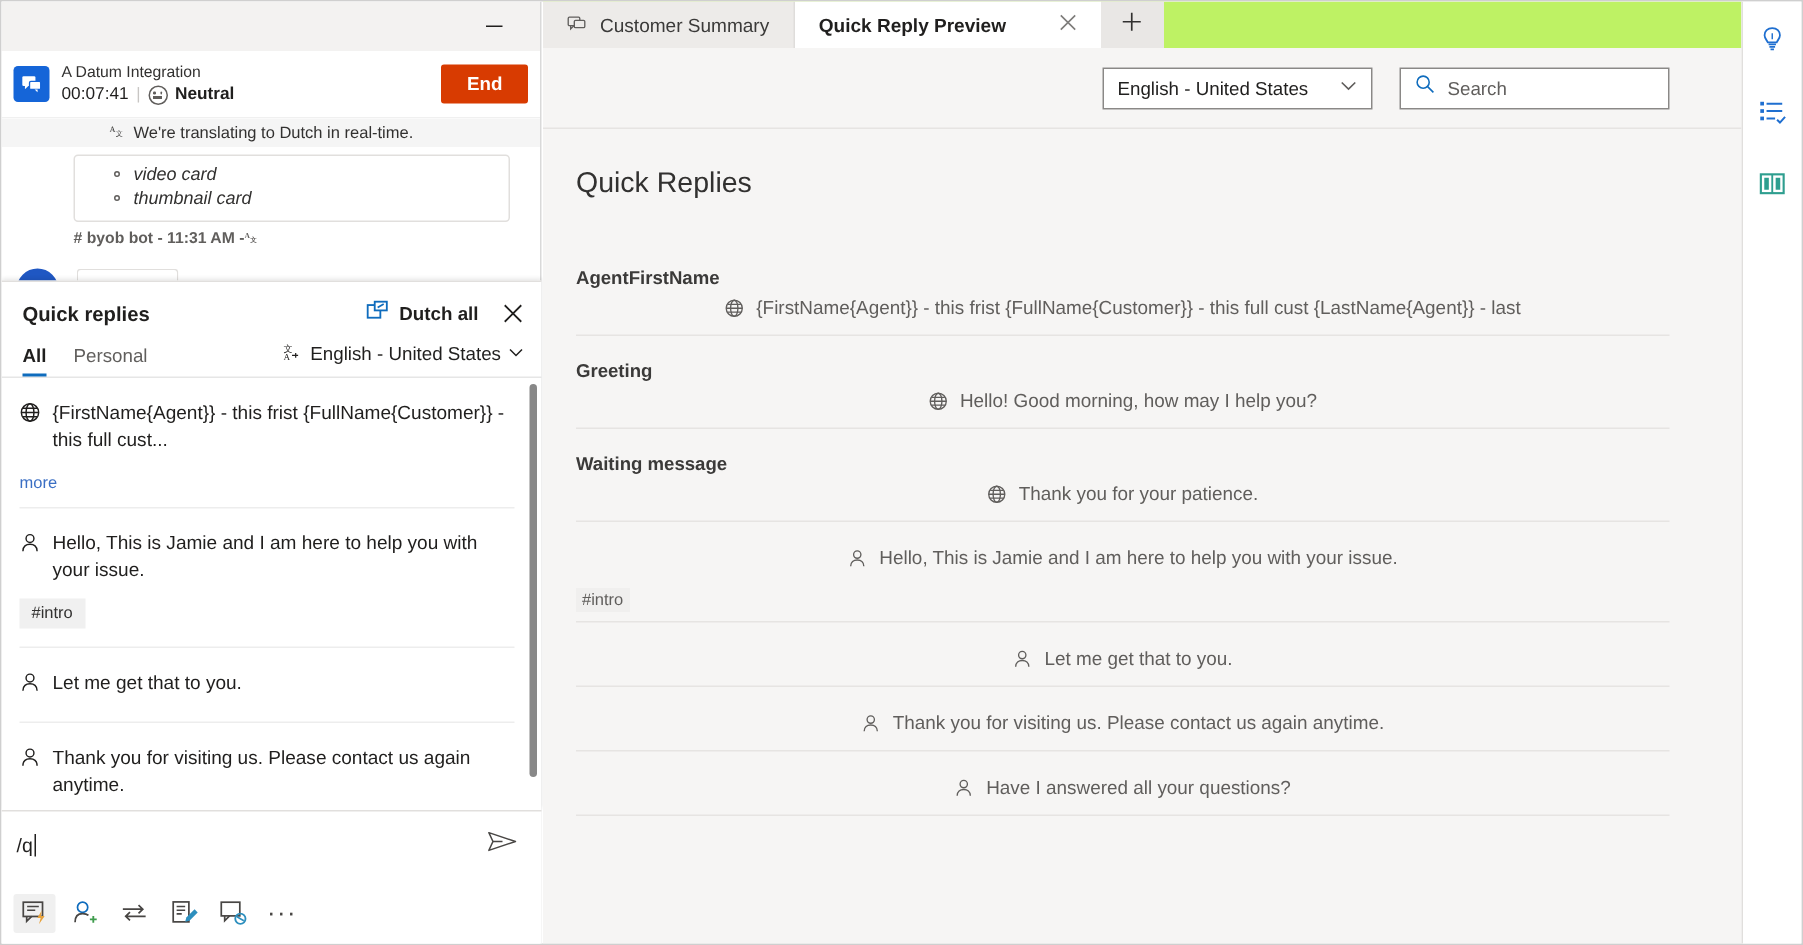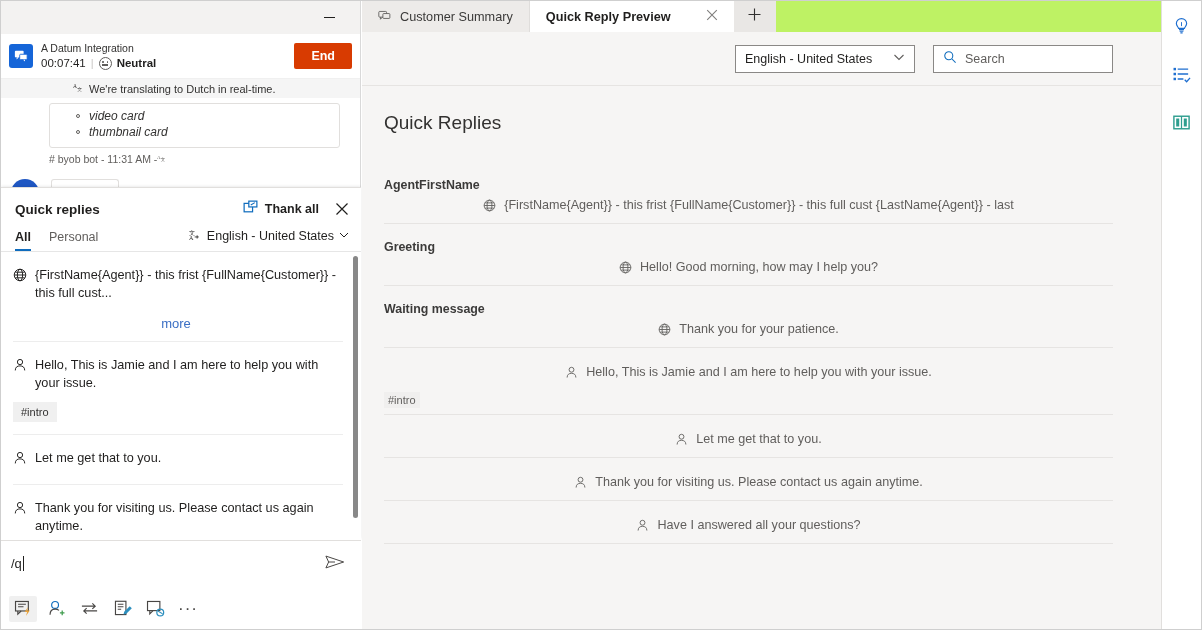--- a/index.html
+++ b/index.html
@@ -100,20 +100,21 @@
     padding: 1px 0 1px 26px;
   }
   .bullet-dot {
     width: 4px; height: 4px; border-radius: 50%;
     border: 1px solid #605e5c; flex: 0 0 auto;
   }
   .bot-meta {
     display: flex; align-items: flex-start; gap: 0;
     font-size: 10.5px; color: #605e5c;
     padding: 5px 0 0 48px;
+    font-weight: bold;
   }
   .blue-blob {
     position: absolute; left: 10px; top: 100px;
     width: 28px; height: 14px; border-radius: 14px 14px 0 0;
     background: #1f57c3;
   }
   .grey-stub {
     position: absolute; left: 50px; top: 100px;
     width: 68px; height: 14px;
     border: 1px solid #e1dfdd; border-bottom: none;
@@ -165,21 +166,21 @@
     padding: 0 18px 0 12px;
   }
   .qr-item { padding: 14px 4px 0 0; border-bottom: 1px solid #ededed; }
   .qr-item:last-child { border-bottom: none; }
   .qr-line {
     display: flex; gap: 8px; align-items: flex-start;
     font-size: 12.7px; color: #201f1e; line-height: 18px;
   }
   .qr-line .ic { flex: 0 0 auto; margin-top: 2px; }
   .qr-more {
-    text-align: center; font-size: 13px; color: #3b6fc4;
+    text-align: left; font-size: 11px; color: #3b6fc4;
     cursor: pointer; padding: 14px 0 10px 0;
   }
   .qr-tag {
     display: inline-block; background: #f0f0f0; color: #323130;
     font-size: 11px; padding: 4px 8px; margin: 10px 0 12px 0;
   }
   .qr-item.plain { padding-bottom: 14px; }
   .qr-scrollbar {
     position: absolute; right: 3px; top: 4px;
     width: 5px; height: 262px; background: #888888; border-radius: 3px;
@@ -370,21 +371,21 @@
       <div class="qr-head">
         <span class="qr-title">Quick replies</span>
         <span class="qr-viewall">
           <span>
             <svg width="15" height="15" viewBox="0 0 16 16">
               <rect x="1.2" y="3.6" width="9" height="9" fill="none" stroke="#0f6cbd" stroke-width="1.3"></rect>
               <rect x="6.2" y="1.2" width="8.6" height="6.2" fill="#ffffff" stroke="#0f6cbd" stroke-width="1.3"></rect>
               <path d="M8.3 5.4 L12.6 2.8" stroke="#0f6cbd" stroke-width="1.2"></path>
             </svg>
           </span>
-          <span>Thank all</span>
+          <span>Dutch all</span>
         </span>
         <span class="qr-close">
           <svg width="14" height="14" viewBox="0 0 14 14">
               <path d="M1.5 1.5 L12.5 12.5 M12.5 1.5 L1.5 12.5" stroke="#201f1e" stroke-width="1.2"></path>
             </svg>
         </span>
       </div>
 
       <div class="qr-tabsrow">
         <span class="qr-tab active">All</span>

